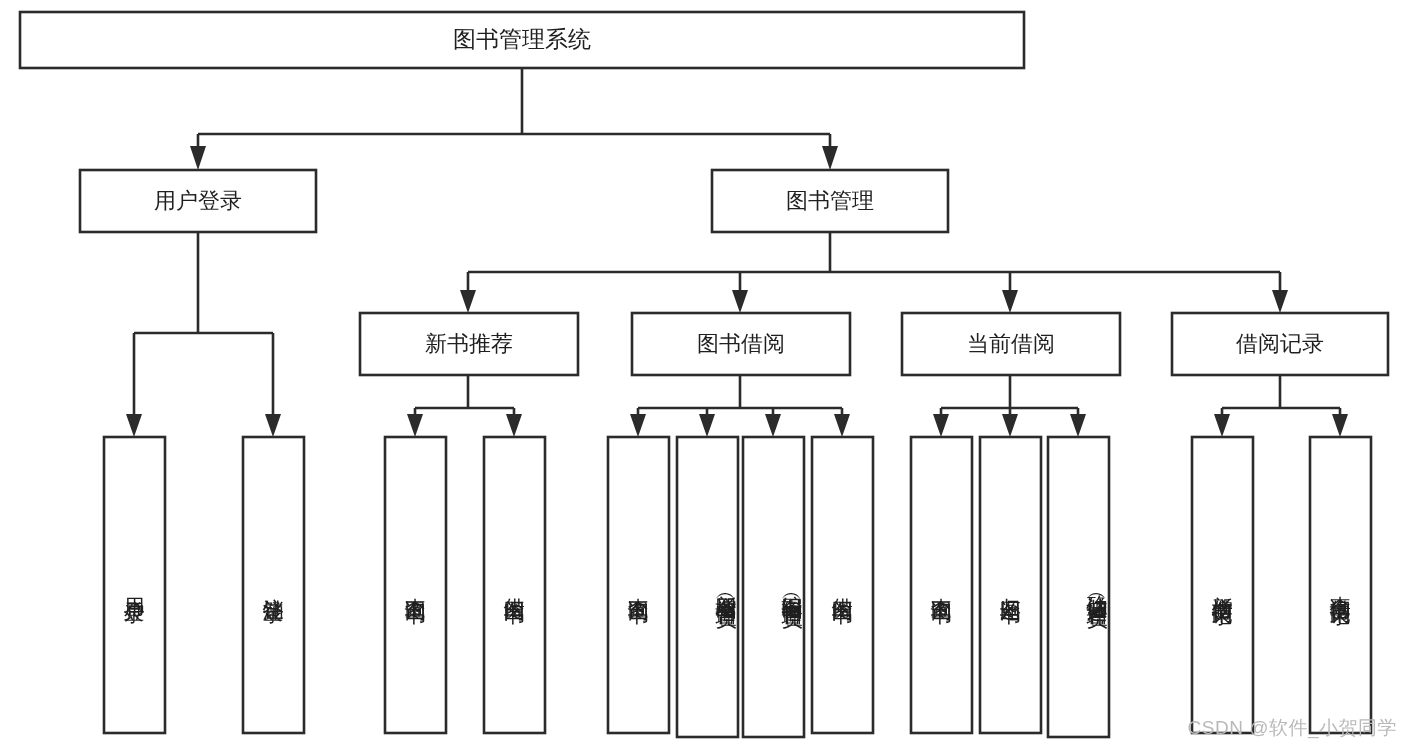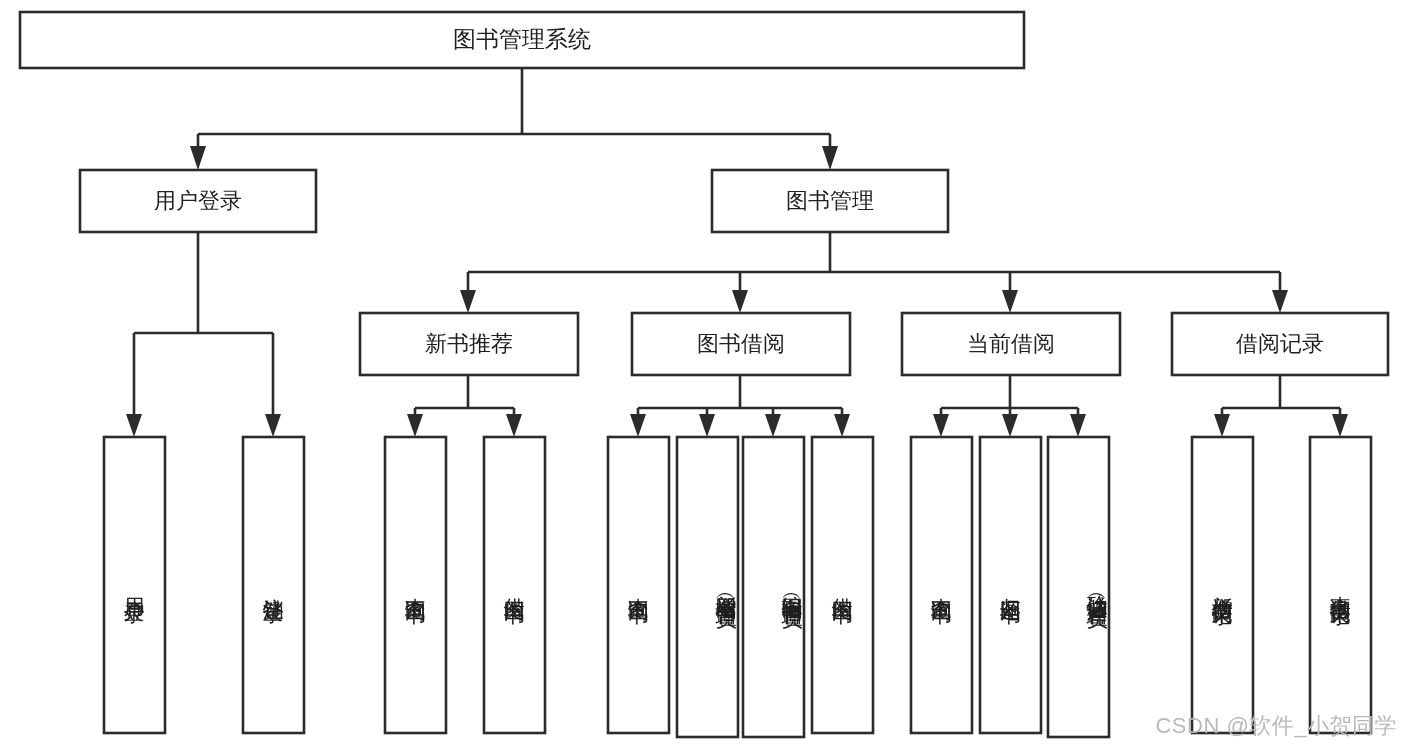--- a/index.html
+++ b/index.html
@@ -68,21 +68,21 @@
     letter-spacing: 2px;
     white-space: nowrap;
     text-align: center;
     pointer-events: none;
   }
   .watermark {
     position: absolute;
     right: 8px;
     bottom: 6px;
     font-family: "Liberation Sans", "DejaVu Sans", sans-serif;
-    font-size: 22px;
+    font-size: 19px;
     color: #b9b9b9;
     white-space: nowrap;
     letter-spacing: 0.5px;
   }
 </style>
 </head>
 <body>
 
 <div id="diagram-root">
 

